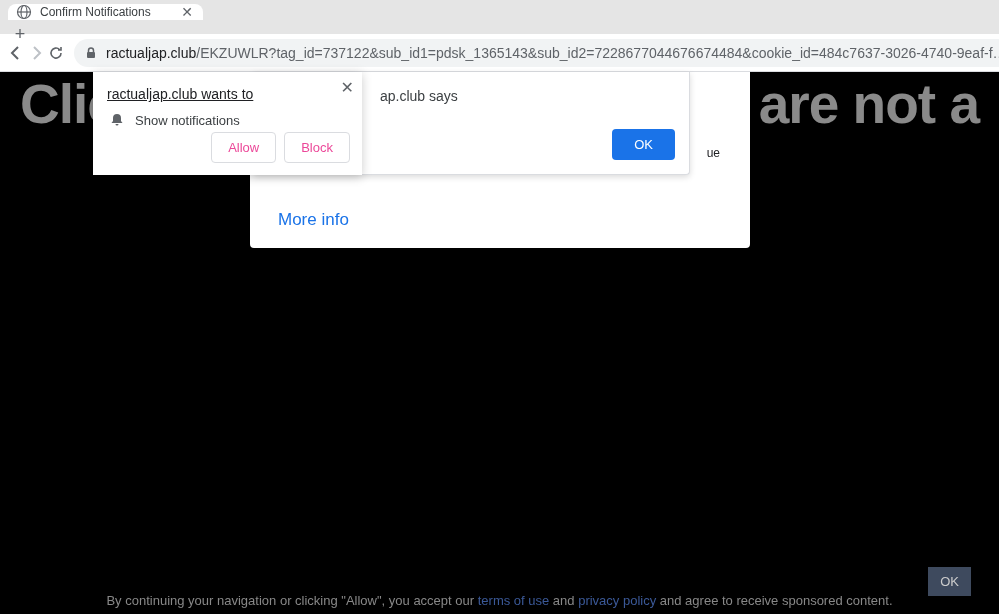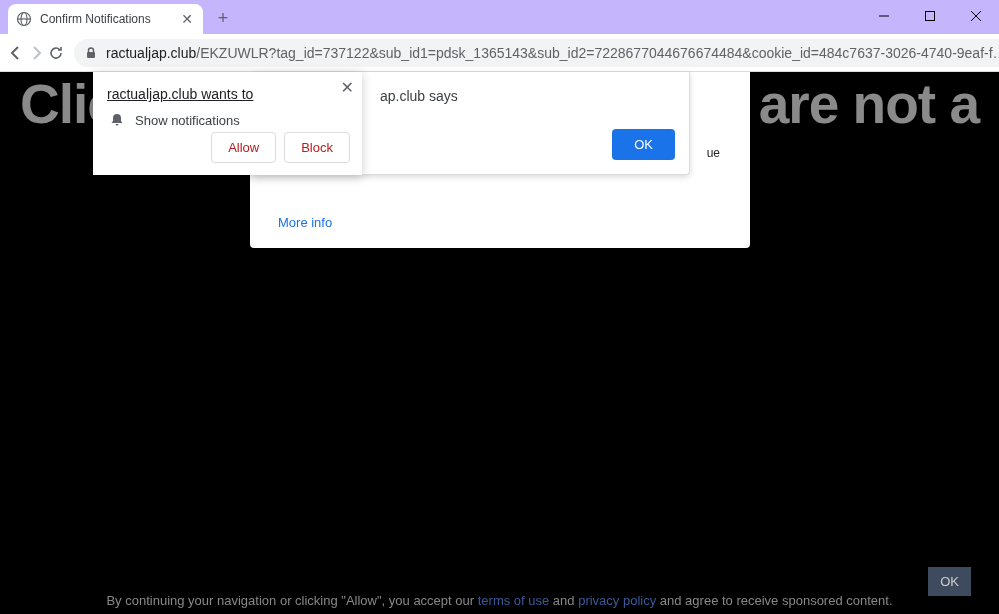--- a/index.html
+++ b/index.html
@@ -1,19 +1,19 @@
 <!DOCTYPE html>
 <html><head>
   <meta charset="utf-8">
   <style>
     * { margin: 0; padding: 0; box-sizing: border-box; }
     body { font-family: 'Segoe UI', Arial, sans-serif; width: 999px; height: 614px; overflow: hidden; background: #000; position: relative; }
     
     
-    .titlebar { height: 34px; background: #c4b5fd; display: flex; }
+    .titlebar { height: 34px; background: #e5e5e5; display: flex; flex-direction: column; }
     .tab { background: #fff; width: 195px; height: 30px; margin-top: 4px; margin-left: 8px; border-radius: 8px 8px 0 0; display: flex; align-items: center; padding: 0 8px; gap: 8px; }
     .tab-icon { width: 16px; height: 16px; display: flex; align-items: center; justify-content: center; }
     .tab-title { font-size: 12px; color: #3c4043; flex: 1; white-space: nowrap; overflow: hidden; }
     .tab-close { width: 16px; height: 16px; display: flex; align-items: center; justify-content: center; color: #5f6368; cursor: pointer; font-size: 14px; }
     .new-tab { width: 28px; height: 28px; margin-top: 4px; margin-left: 6px; display: flex; align-items: center; justify-content: center; color: #5f6368; cursor: pointer; font-size: 18px; }
     .window-controls { margin-left: auto; display: flex; }
     .win-ctrl { width: 46px; height: 32px; display: flex; align-items: center; justify-content: center; color: #000; cursor: pointer; }
     
     
     .toolbar { height: 38px; background: #fff; display: flex; align-items: center; padding: 0 8px; gap: 4px; border-bottom: 1px solid #dadce0; }
@@ -25,37 +25,37 @@
     .url .domain { color: #202124; }
     .url .path { color: #5f6368; }
     
     
     .page { position: absolute; top: 72px; left: 0; right: 0; bottom: 0; background: #000; }
     .headline { position: absolute; top: 0; left: 20px; right: 20px; font-size: 55px; font-weight: 700; color: #8a8a8a; letter-spacing: -1px; }
     
     
     .center-box { position: absolute; top: 0; left: 250px; width: 500px; height: 176px; background: #fff; border-radius: 0 0 4px 4px; padding: 58px 28px 20px; }
     .center-text-part { position: absolute; top: 68px; right: 30px; color: #202124; font-size: 12px; margin-top: 6px; }
-    .more-info { position: absolute; bottom: 18px; left: 28px; color: #1a73e8; font-size: 13px; }
+    .more-info { position: absolute; bottom: 18px; left: 28px; color: #1a73e8; font-size: 17px; }
     
     
     .alert-dialog { position: absolute; top: 0; left: 253px; width: 437px; height: 103px; background: #fff; border: 1px solid #dadce0; border-top: none; border-radius: 0 0 4px 4px; box-shadow: 0 2px 6px rgba(0,0,0,0.15); padding: 16px; }
     .alert-title { font-size: 14px; color: #3c4043; margin-bottom: 2px; margin-left: 110px; }
     .alert-msg { font-size: 12px; color: #5f6368; margin-left: 110px; }
     .alert-ok { position: absolute; bottom: 14px; right: 14px; background: #1a73e8; color: #fff; border: none; padding: 8px 22px; border-radius: 4px; font-size: 13px; cursor: pointer; }
     
     
     .notif-popup { position: absolute; top: 0; left: 93px; width: 269px; height: 103px; background: #fff; box-shadow: 0 2px 10px rgba(0,0,0,0.2); padding: 14px; z-index: 10; }
     .notif-close { position: absolute; top: 6px; right: 8px; color: #5f6368; cursor: pointer; font-size: 16px; }
     .notif-title { font-size: 14px; color: #202124; margin-bottom: 10px; text-decoration: underline; }
     .notif-row { display: flex; align-items: flex-end; gap: 10px; margin-left: 2px; }
     .notif-bell { color: #5f6368; }
     .notif-text { font-size: 13px; color: #3c4043; }
     .notif-buttons { position: absolute; bottom: 12px; right: 12px; display: flex; gap: 8px; }
-    .notif-btn { background: #fff; border: 1px solid #dadce0; color: #b91c1c; padding: 7px 16px; border-radius: 4px; font-size: 13px; cursor: pointer; }
+    .notif-btn { background: #fff; border: 1px solid #dadce0; color: #ec4899; padding: 7px 16px; border-radius: 4px; font-size: 13px; cursor: pointer; }
     
     
     .footer { position: absolute; bottom: 4px; left: 0; right: 0; text-align: center; color: #888; font-size: 13px; line-height: 1.5; padding: 0 80px; }
     .footer a { color: #3b5998; text-decoration: none; }
     .footer-ok { position: absolute; bottom: 18px; right: 28px; background: #3e4a5e; color: #ccc; border: none; padding: 7px 12px; font-size: 13px; cursor: pointer; }
     
     svg { display: block; }
   </style>
 </head>
 <body>

